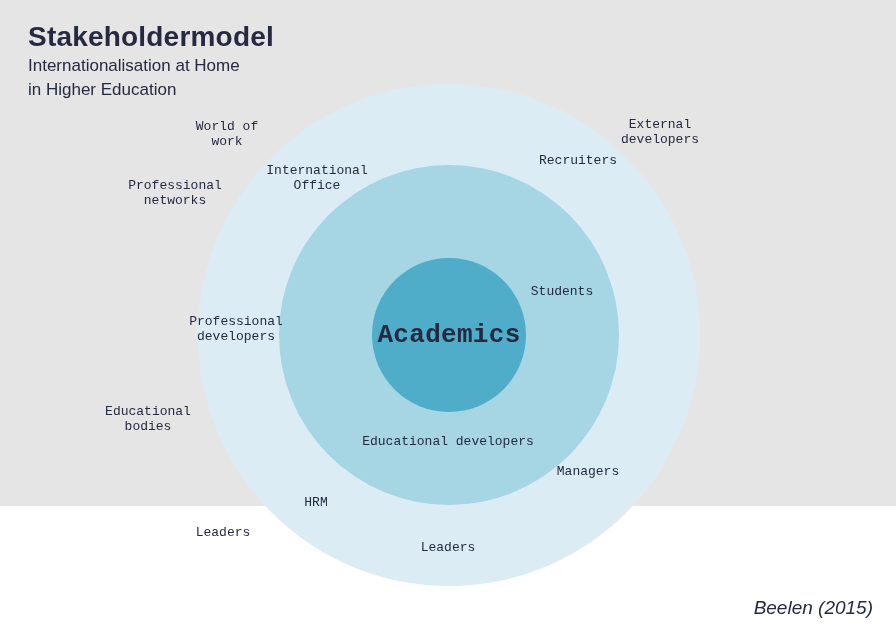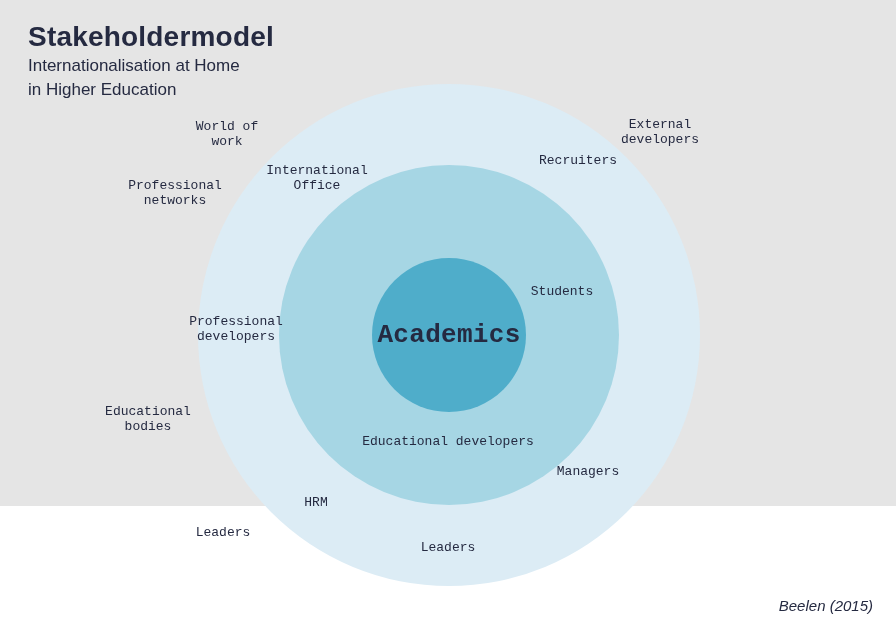--- a/index.html
+++ b/index.html
@@ -69,21 +69,21 @@
     font-family:Liberation Mono, monospace;
   }
   .label.center{
     font-size:26px;
     font-weight:700;
     letter-spacing:0.3px;
   }
   .citation{
     position:absolute;
     right:23px;top:597px;
-    font-size:15px;
+    font-size:19px;
     font-style:italic;
     color:var(--text);
     z-index:5;
   }
 </style>
 </head>
 <body>
 
 <div class="canvas">
 

